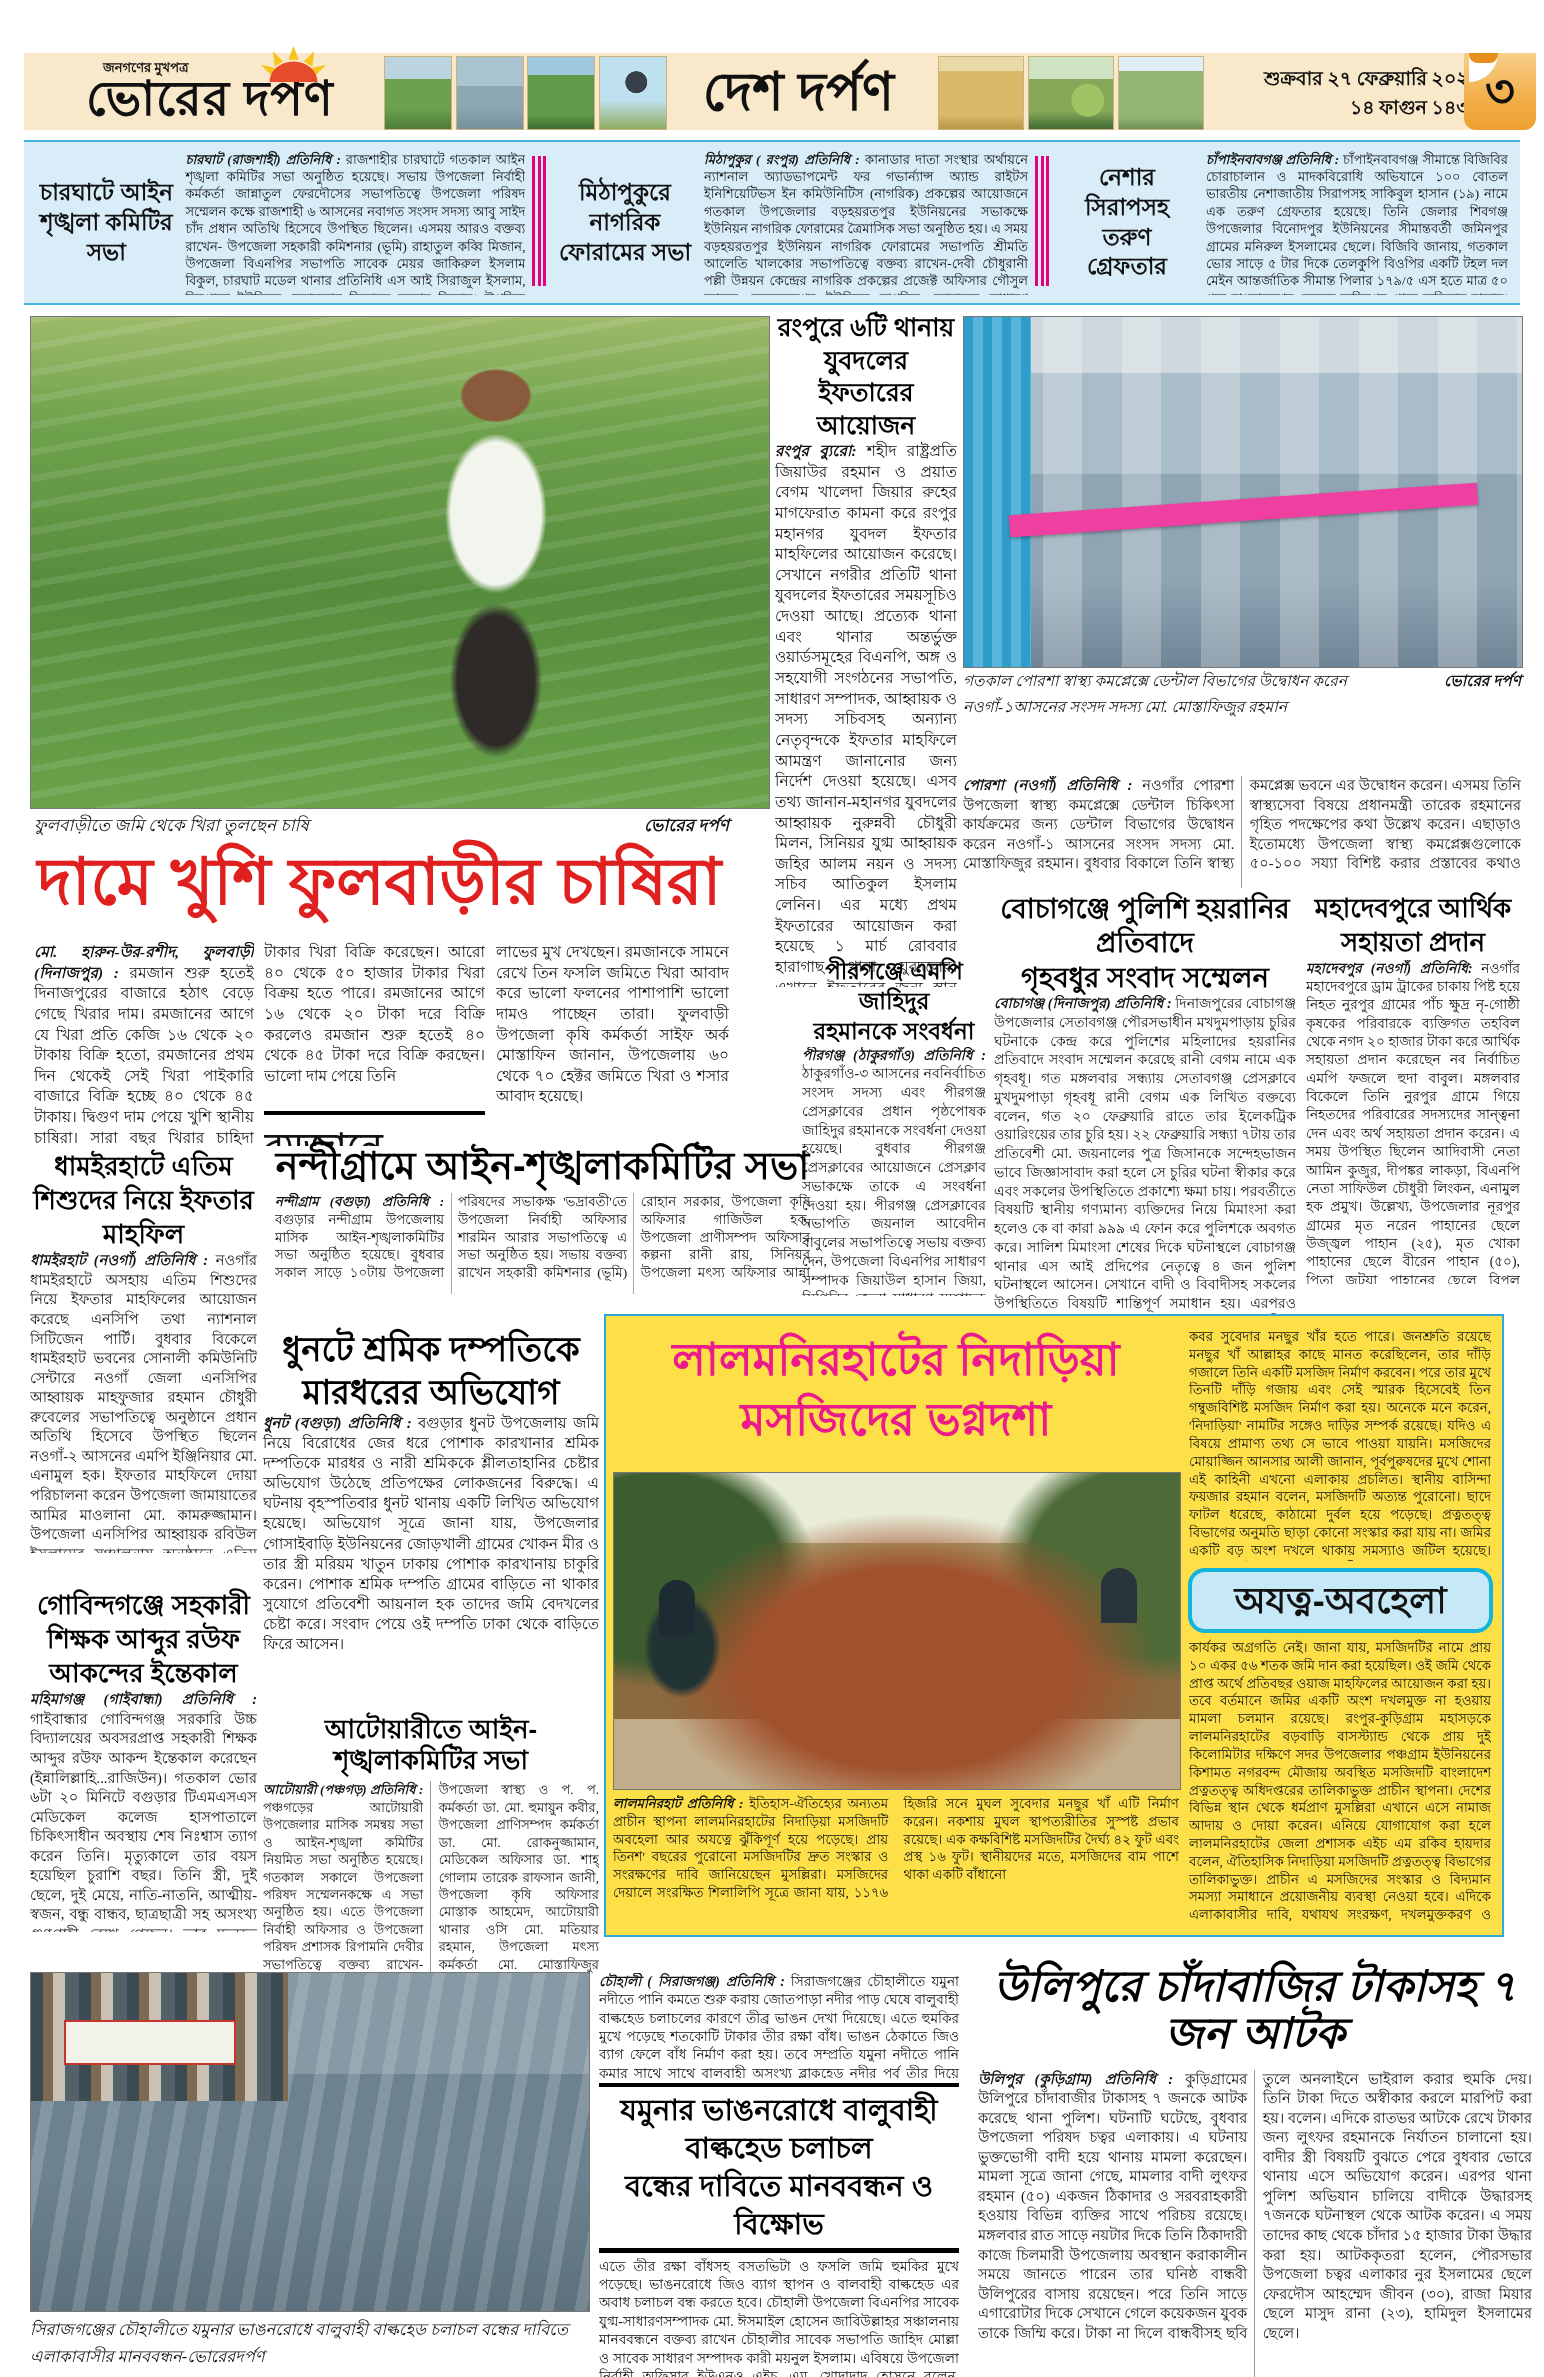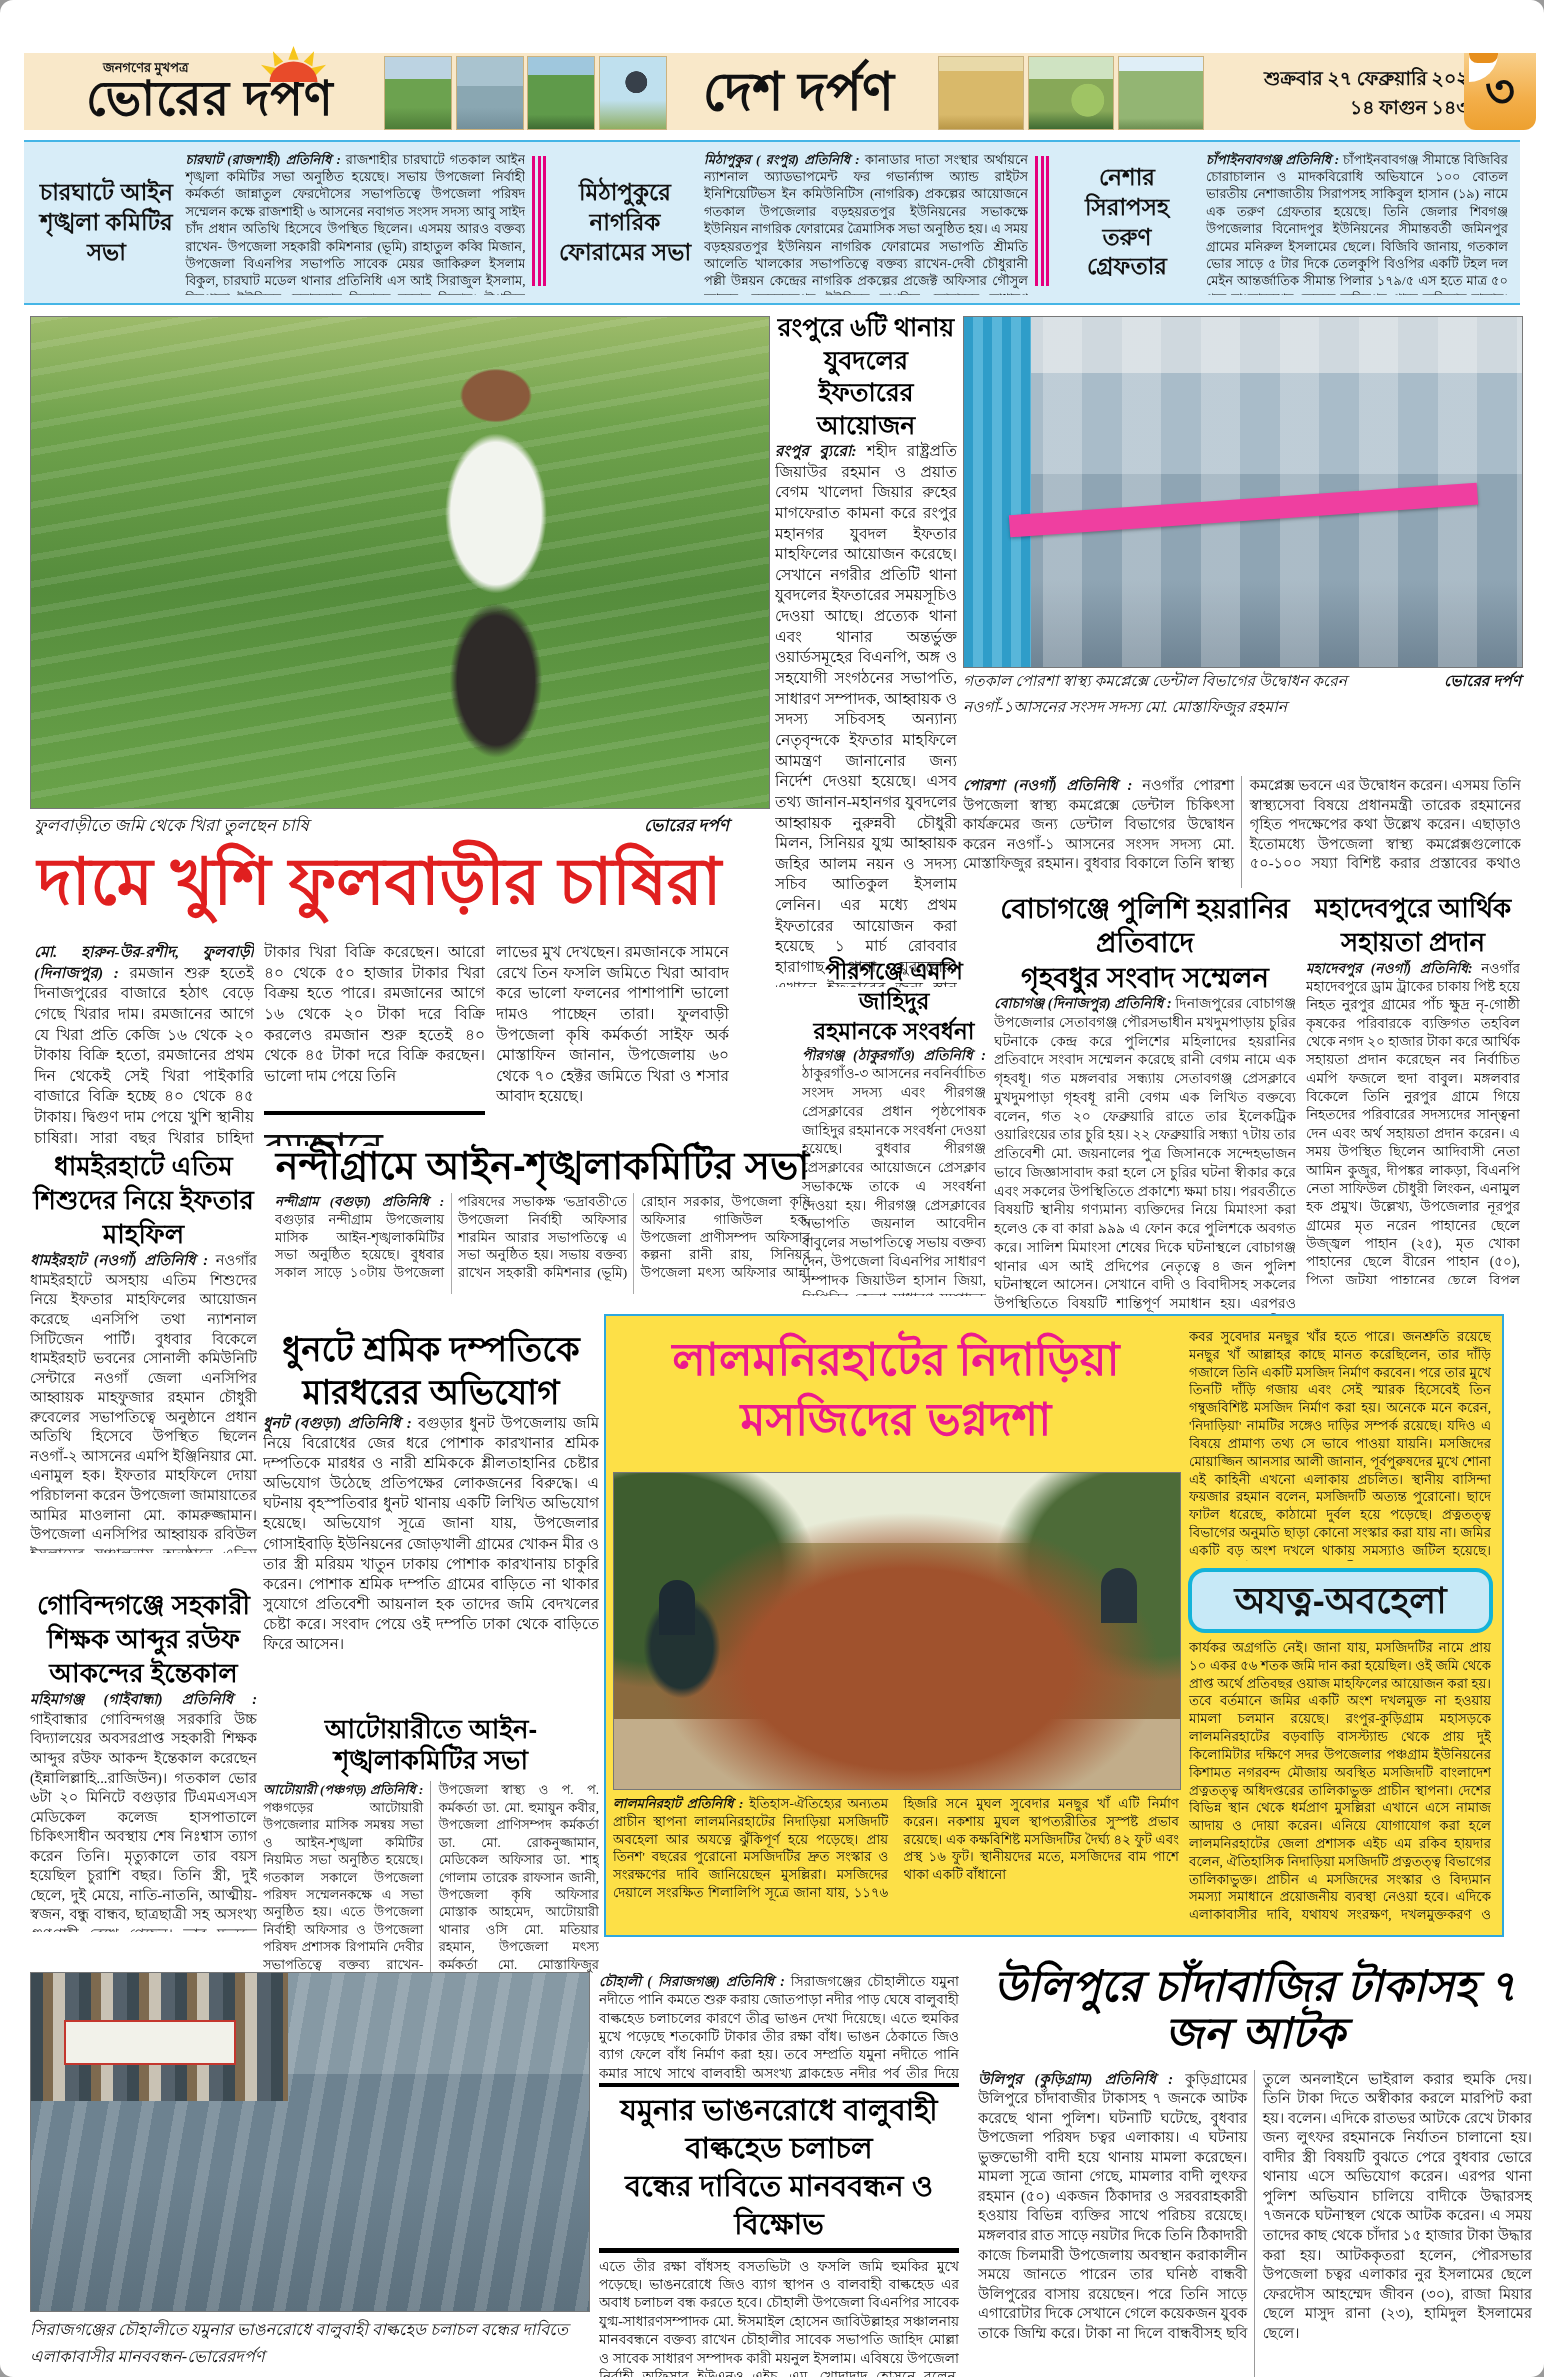--- a/index.html
+++ b/index.html
@@ -1,17 +1,17 @@
 <!DOCTYPE html>
 <html style="font-size:13.7px"><head>
 <meta charset="utf-8">
 <style>
   html,body{margin:0;padding:0;background:#9a9a9a;}
   #page{position:relative;width:1544px;height:2377px;background:#ffffff;overflow:hidden;
-        font-family:"Liberation Serif","DejaVu Serif",serif;color:#111;border-radius:13px;}
+        font-family:"Liberation Serif","DejaVu Serif",serif;color:#111;}
   .abs{position:absolute;}
   .just{text-align:justify;}
   .pre{white-space:pre-line;}
   .dl{font-weight:bold;font-style:italic;}
   .ovh{overflow:hidden;}
 
   
   .header-band{background:#f9e8c9;}
   .tagline{font-size:13px;font-weight:bold;}
   .logo-text{font-size:48px;font-weight:bold;line-height:1;letter-spacing:0.9px;font-family:"Liberation Sans",sans-serif;}

